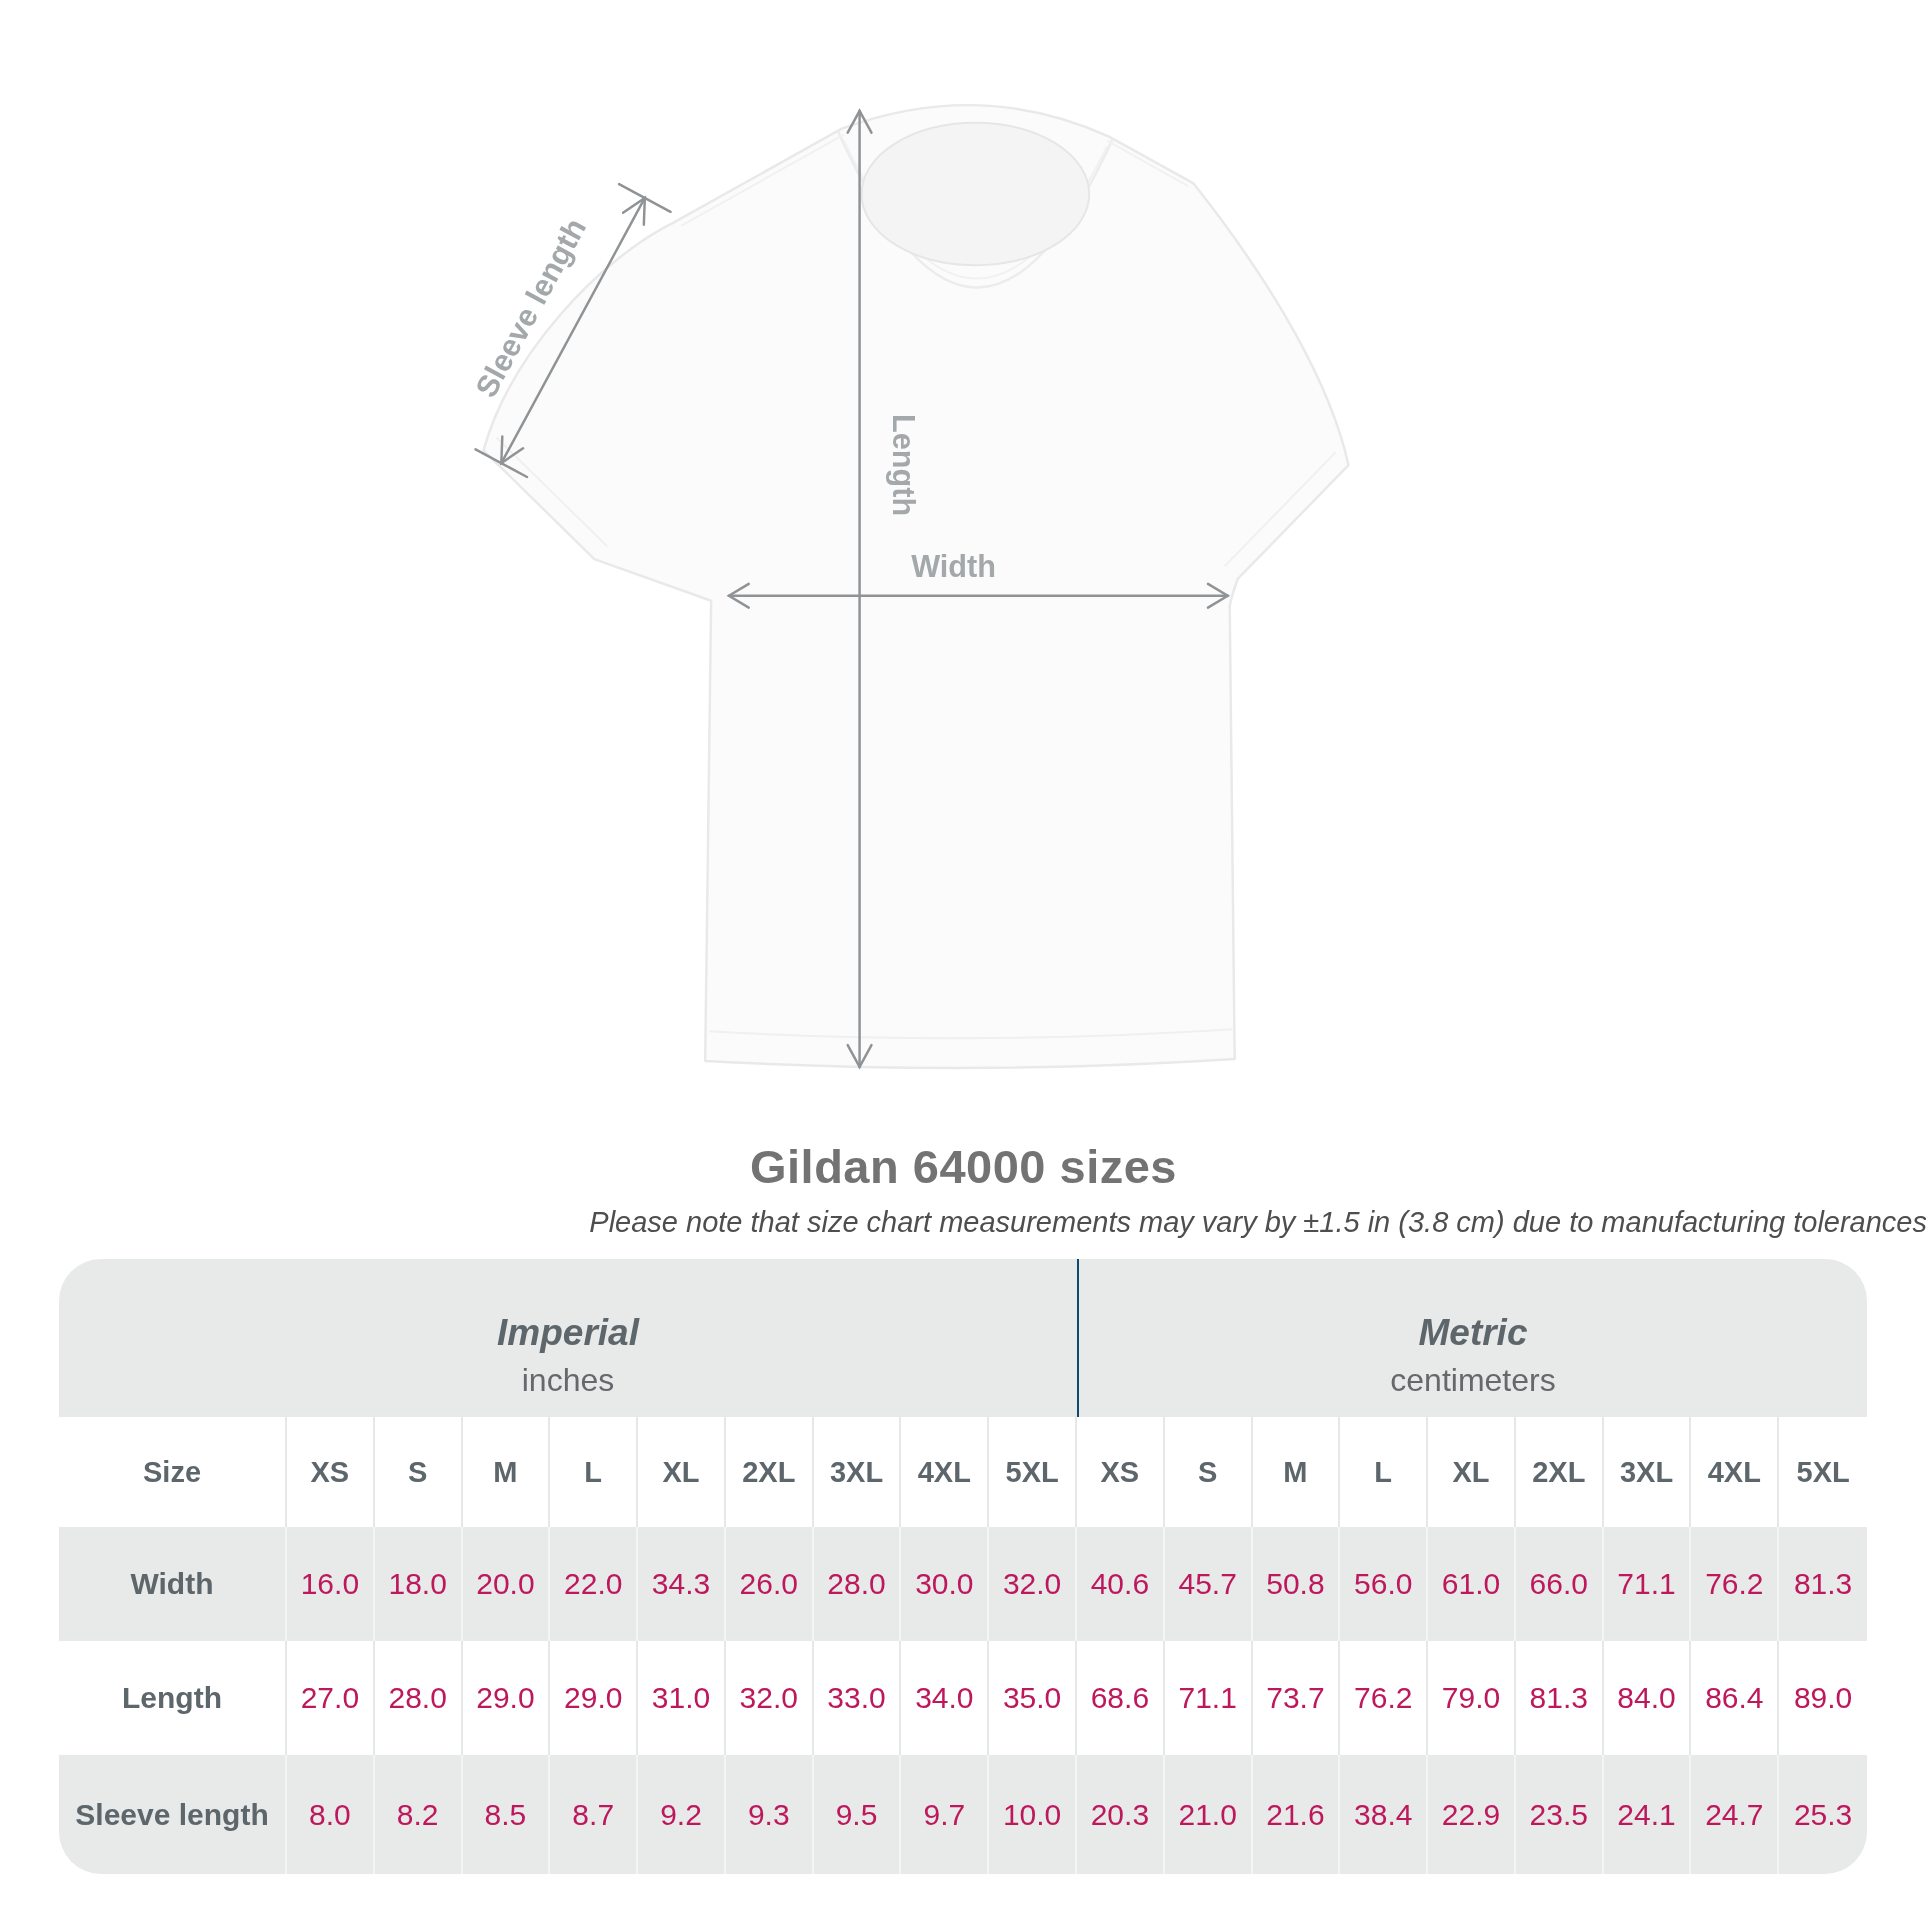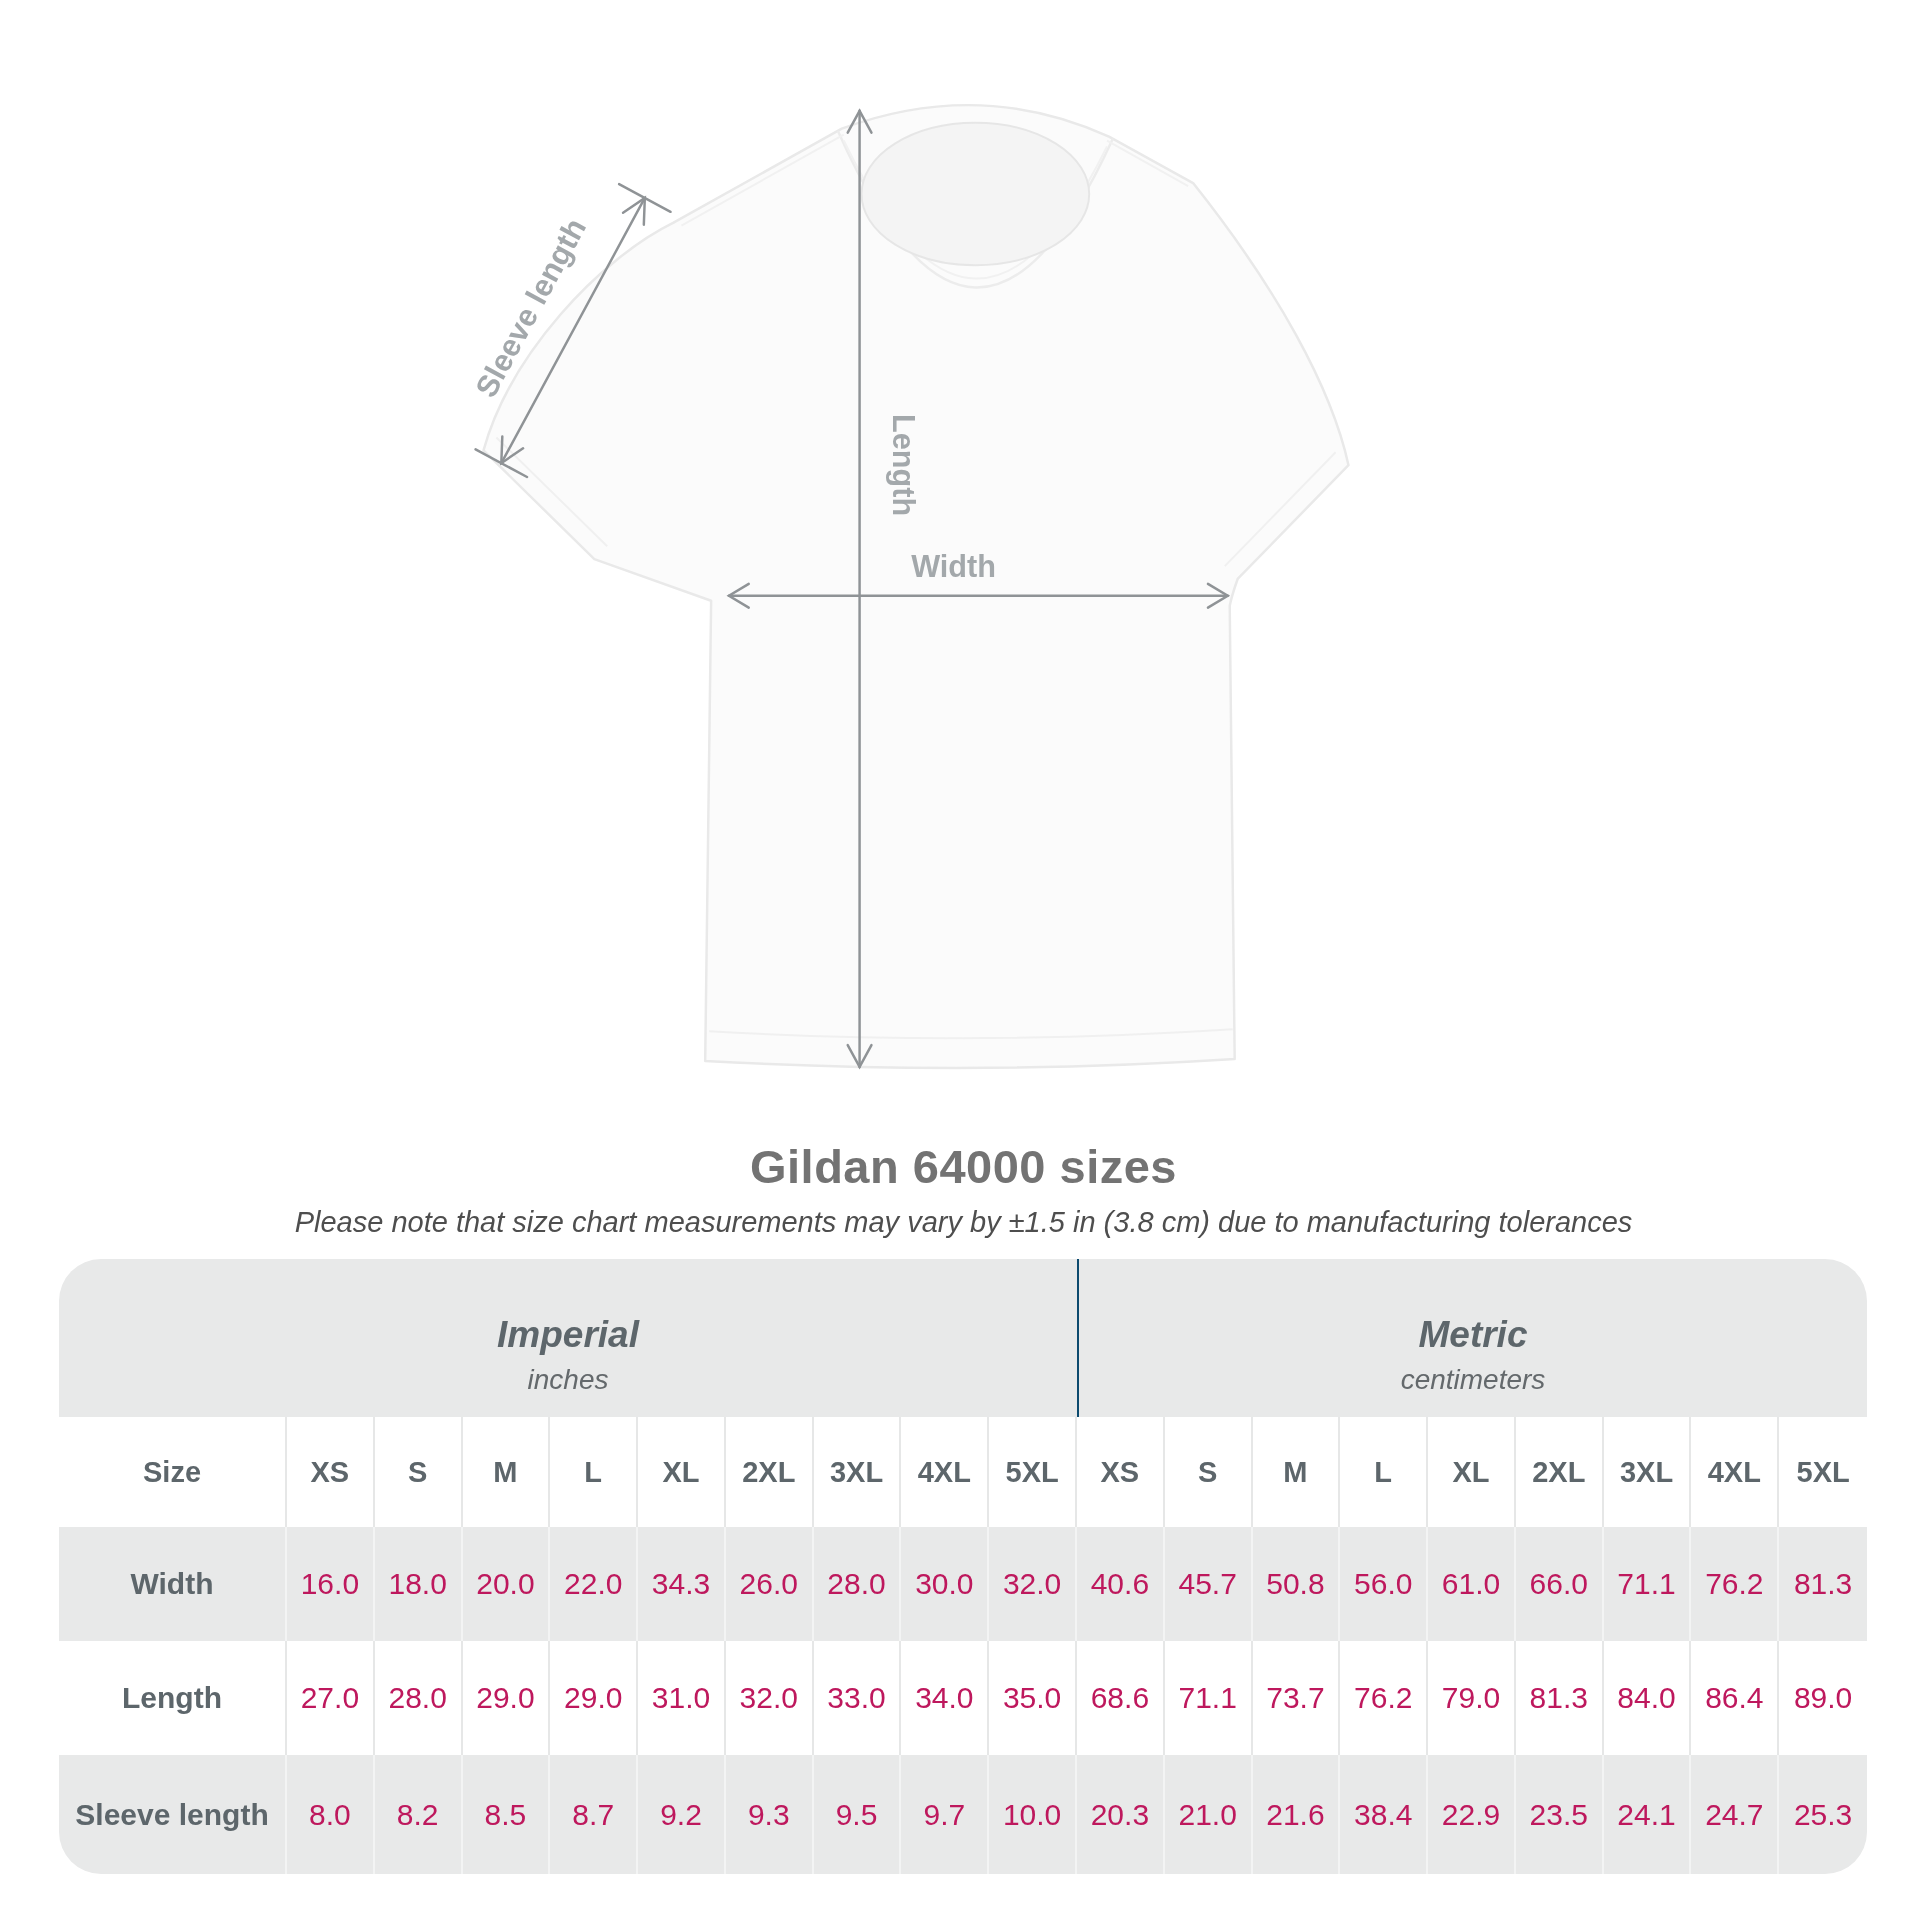--- a/index.html
+++ b/index.html
@@ -6,32 +6,32 @@
   body{font-family:"Liberation Sans", sans-serif;}
   .canvas{position:relative;width:1927px;height:1927px;background:#ffffff;overflow:hidden;}
 
   
   .diagram{position:absolute;left:0;top:0;width:1927px;height:1247px;}
   .diagram text{font-family:"Liberation Sans", sans-serif;font-weight:bold;}
 
   
   .title{position:absolute;left:0;top:1139px;width:100%;text-align:center;
          font-size:47px;font-weight:bold;color:#737373;letter-spacing:0.5px;}
-  .subtitle{position:absolute;left:0;top:1206px;width:100%;text-align:center;
+  .subtitle{position:absolute;left:0;top:1206px;width:100%;text-align:right;
             font-style:italic;font-size:29px;color:#4e4e4e;}
 
   
   .size-table{position:absolute;left:59px;top:1259px;width:1808px;height:615px;
               border-radius:42px;overflow:hidden;background:#ffffff;}
   .group-row{display:grid;grid-template-columns:1018px 790px;height:158px;background:#e8e9e9;}
   .group-cell{display:flex;flex-direction:column;align-items:center;justify-content:center;
               padding-top:34px;box-sizing:border-box;text-align:right;}
   .group-cell.metric-side{border-left:2px solid #0c4a6e;}
   .group-name{font-size:37px;font-weight:bold;font-style:italic;color:#5d666b;}
-  .group-unit{font-size:28px;font-style:italic;color:#64696c;margin-top:8px;}
+  .group-unit{font-size:32px;color:#64696c;margin-top:8px;}
 
   .tgrid{display:grid;grid-template-columns:228px repeat(18,1fr);}
   .cell{display:flex;align-items:center;justify-content:center;box-sizing:border-box;}
   .cell.h-size{height:110px;}
   .cell.h-r1,.cell.h-r2{height:114px;}
   .cell.h-r3{height:119px;}
   .row-white{background:#ffffff;}
   .row-gray{background:#e8e9e9;}
   .row-white.cell{border-right:2px solid #e6e7e7;}
   .row-gray.cell{border-right:2px solid #f3f4f4;}

